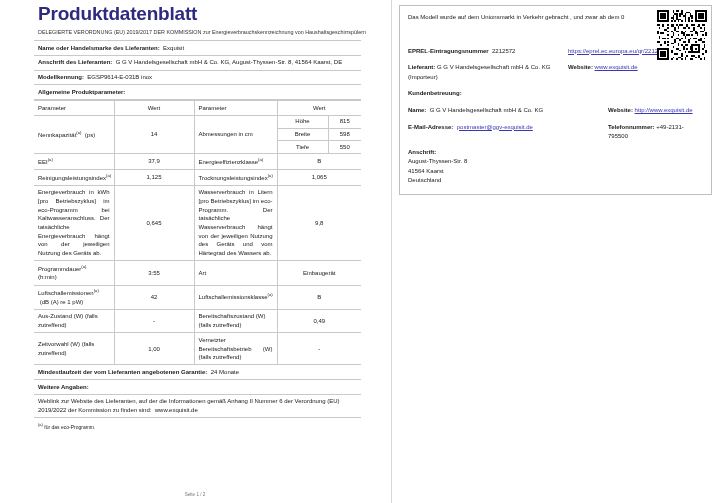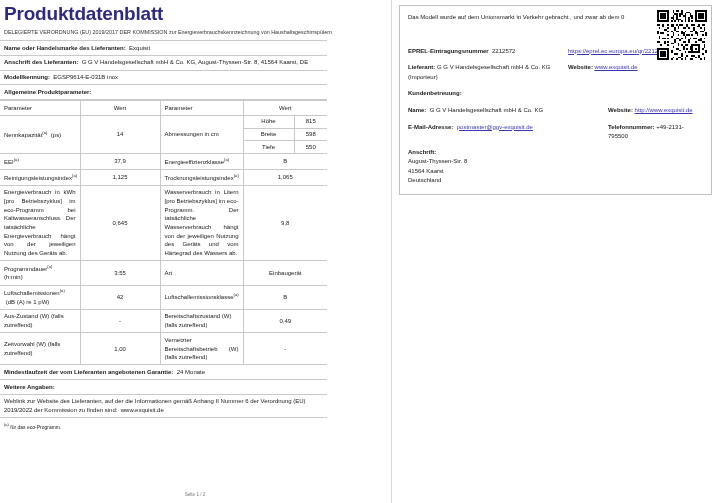--- a/index.html
+++ b/index.html
@@ -4,21 +4,21 @@
 <title>Produktdatenblatt</title>
 <style>
   html,body{margin:0;padding:0;background:#ffffff;}
   body{
     width:720px;height:503px;
     font-family:"Liberation Sans", sans-serif;
     color:#1a1a1a;
     position:relative;
     overflow:hidden;
   }
-  .page{position:absolute;top:0;bottom:0;}
+  .page{position:absolute;top:0;bottom:0;padding-left:34px;}
   .page-left{left:0;width:390px;}
   .page-right{left:391px;width:329px;border-left:1px solid #d8d8d8;}
 
   
   .doc-title{
     font-size:19px;font-weight:bold;color:#2e2b7f;
     letter-spacing:-.2px;
     margin:4px 0 3px 4px;line-height:1.1;
   }
   .doc-subtitle{

